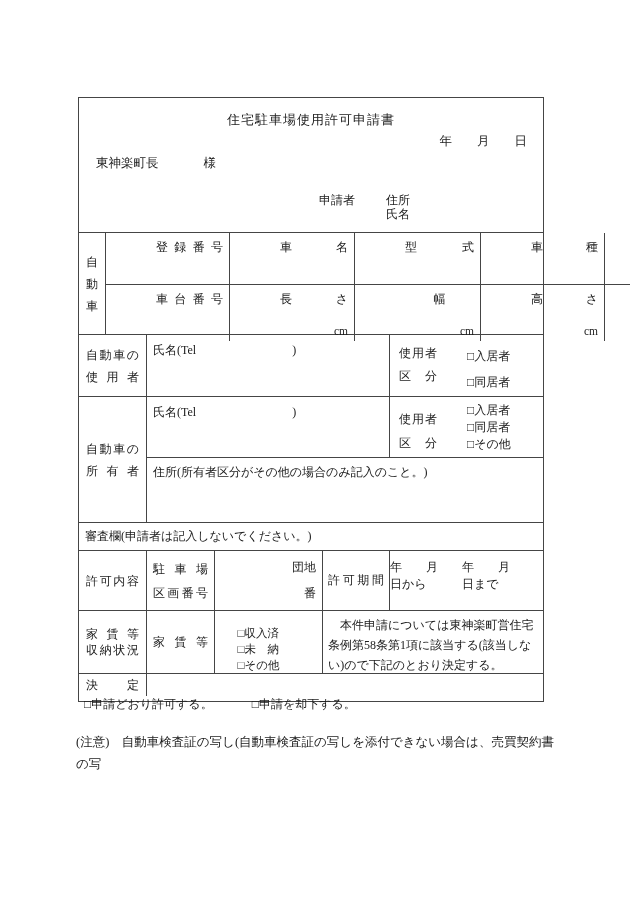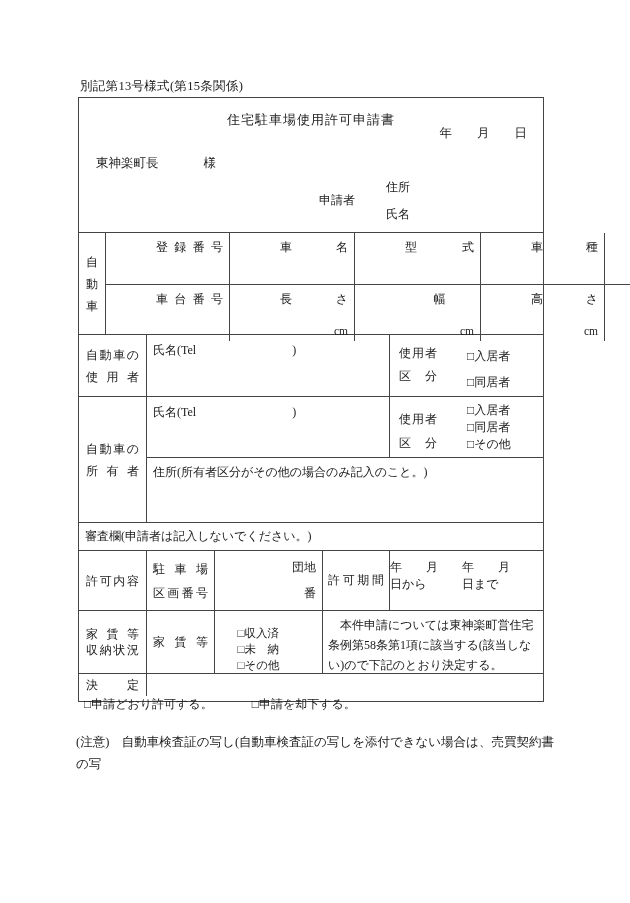--- a/index.html
+++ b/index.html
@@ -25,24 +25,24 @@
   }
   .row{display:flex;border-bottom:1px solid var(--line);box-sizing:border-box;}
   .row.last{border-bottom:none;}
   .c{border-right:1px solid var(--line);box-sizing:border-box;position:relative;}
   .c.end{border-right:none;}
   .dist{text-align:justify;text-align-last:justify;}
 
   
   .hdr{position:relative;height:135px;}
   .title{position:absolute;left:0;right:0;top:13px;text-align:center;font-size:13px;letter-spacing:1px;}
-  .dateline{position:absolute;right:16px;top:27px;font-size:12.5px;font-family:Liberation Mono, monospace;}
+  .dateline{position:absolute;right:16px;top:35px;font-size:12.5px;font-family:Liberation Mono, monospace;}
   .addressee{position:absolute;left:17px;top:57px;font-size:12.5px;}
   .addressee .hono{margin-left:45px;}
-  .ap-addr{position:absolute;left:307px;top:81px;}
+  .ap-addr{position:absolute;left:307px;top:94px;}
   .ap-label{position:absolute;left:240px;top:94px;}
   .ap-name{position:absolute;left:307px;top:108px;}
 
   
   .lblcol{width:68px;display:flex;flex-direction:column;justify-content:center;padding:0 7px;box-sizing:border-box;}
   .lblcol .ln{line-height:22px;}
 
   
   .veh{height:102px;}
   .vgrid{flex:1;display:flex;flex-direction:column;}
@@ -97,21 +97,20 @@
   .deccell .reject{margin-left:39px;}
 
   .footnote{position:absolute;left:76px;top:707px;width:484px;font-size:12.5px;line-height:22px;margin-top:24px;}
   .footnote .l2{padding-left:40px;}
 </style>
 </head>
 <body>
 
 <div class="sheet">
 
-  <div class="form-id">別記第13号様式(第15条関係)</div>
 
   <div class="tbl">
 
     <div class="row hdr">
       <div class="title">住宅駐車場使用許可申請書</div>
       <div class="dateline">年　　月　　日</div>
       <div class="addressee"><span>東神楽町長</span><span class="hono">様</span></div>
       <div class="ap-addr">住所</div>
       <div class="ap-label">申請者</div>
       <div class="ap-name">氏名</div>

